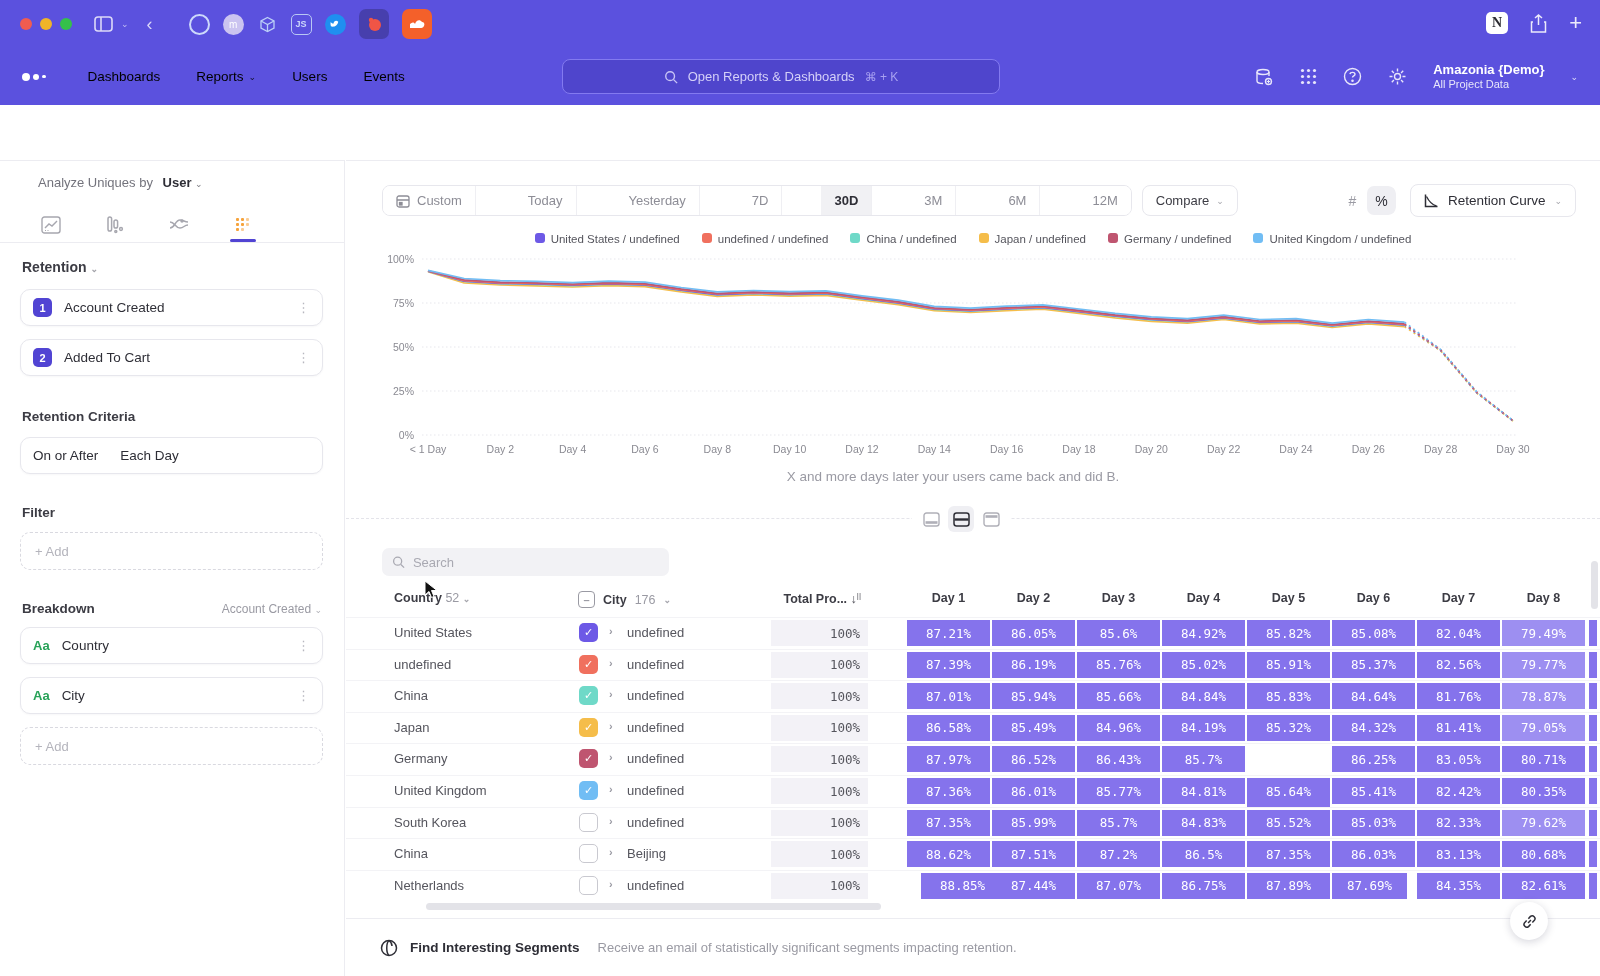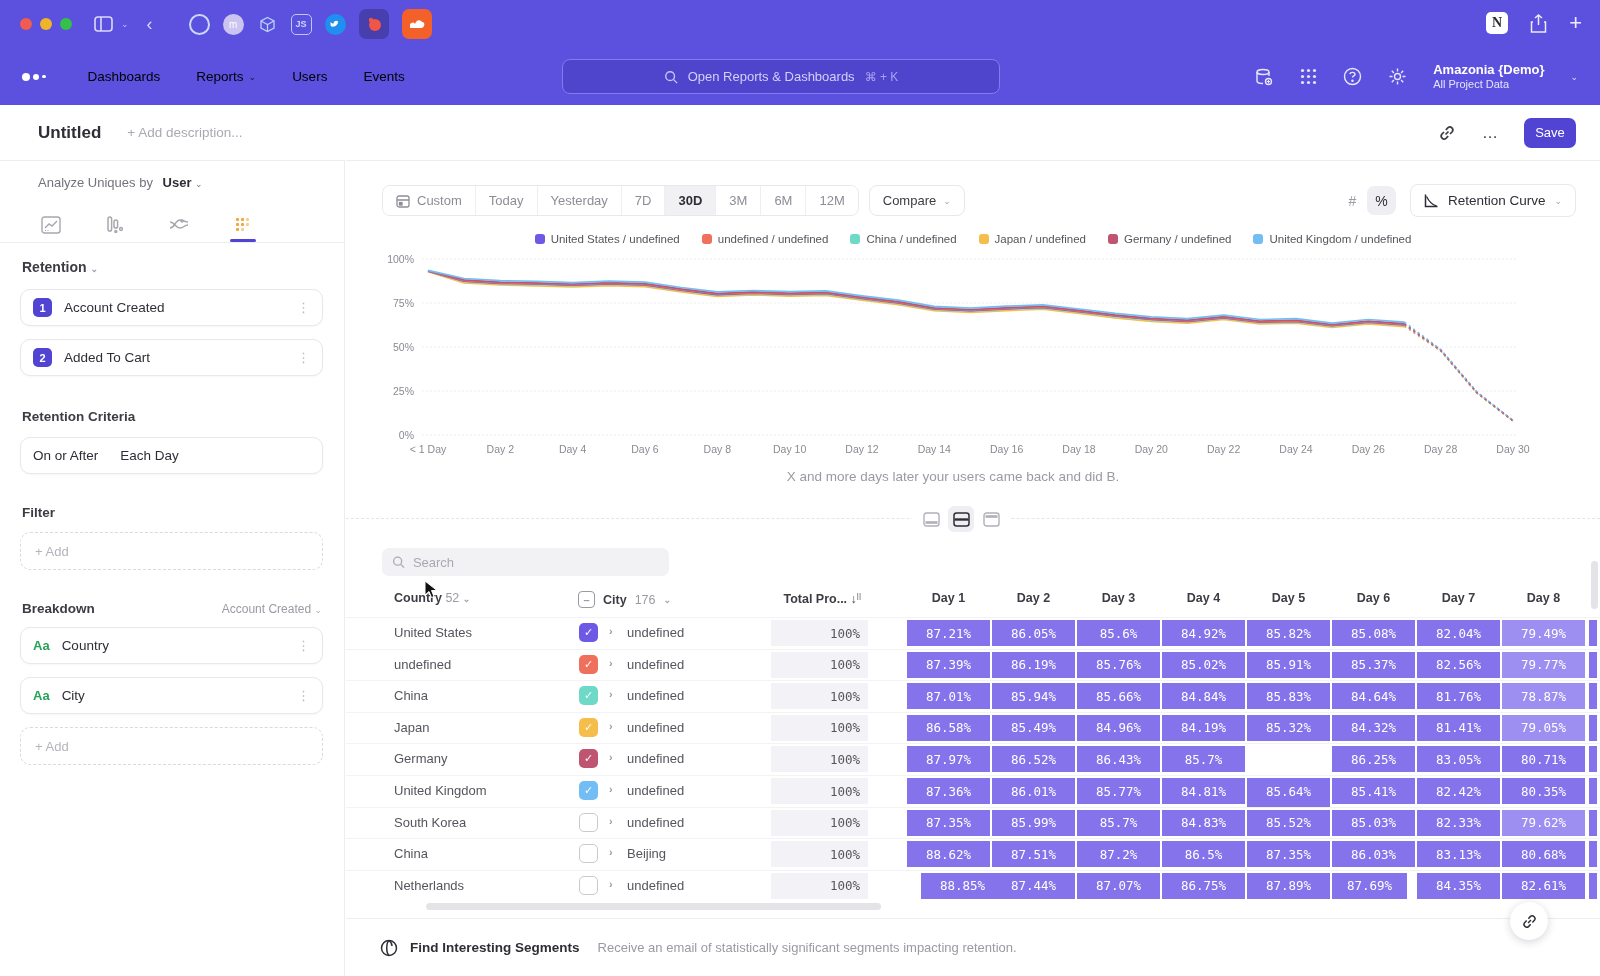--- a/index.html
+++ b/index.html
@@ -66,33 +66,33 @@
   .sb-label-r { position:absolute; right:22px; font-size:12px; color:#9a9aa3; }
   .add-card { position:absolute; left:20px; width:303px; height:38px; border:1px dashed #d9d9e0; border-radius:10px; display:flex; align-items:center; padding:0 14px; color:#b4b4bc; font-size:13px; }
   .aa { color:#27a258; font-size:13px; font-weight:bold; }
   .crit-card-txt { font-size:13.5px; color:#2e2e36; }
   .sb-foot { position:absolute; left:0; bottom:0; width:100%; height:58px; border-top:1px solid #f0f0f4; display:flex; align-items:center; }
   .sb-foot .gf { margin-left:38px; font-size:12.5px; color:#9a9aa3; }
   .sb-foot .col { margin-left:auto; margin-right:28px; color:#55555d; font-size:15px; }
 
   
   .controls { position:absolute; left:36px; top:24px; right:24px; height:31px; display:flex; align-items:center; }
-  .range-group { display:flex; align-items:center; border:1px solid #e7e7ed; border-radius:8px; height:31px; overflow:hidden; background:#fff; }
+  .range-group { display:flex; align-items:center; border:1px solid #e7e7ed; border-radius:8px; height:31px; overflow:hidden; background:#fff;gap:39px; }
   .range-btn { padding:0 13px; height:100%; display:flex; align-items:center; gap:7px; font-size:13px; color:#8d8d96; border-right:1px solid #efeff3; background:#fff; }
   .range-btn:last-child { border-right:none; }
   .range-btn.active { background:#f1f1f4; color:#2e2e36; font-weight:bold; }
   .compare-btn { margin-left:10px; height:31px; border:1px solid #e7e7ed; border-radius:8px; background:#fff; display:flex; align-items:center; padding:0 13px; gap:7px; font-size:13px; color:#3c3c44; }
   .fmt-group { margin-left:auto; display:flex; border-radius:8px; overflow:hidden; background:#fff; }
   .fmt-btn { width:29px; height:29px; display:flex; align-items:center; justify-content:center; font-size:14px; color:#9a9aa3; background:#fff; border-radius:7px; }
   .fmt-btn.active { background:#efeff3; color:#2e2e36; }
   .ctype-btn { margin-left:14px; height:33px; border:1px solid #e7e7ed; border-radius:8px; background:#fff; display:flex; align-items:center; padding:0 13px; gap:9px; font-size:13.5px; color:#2e2e36; }
 
   
   .legend { position:absolute; left:0; top:72px; width:100%; display:flex; justify-content:center; gap:22px; }
-  .leg-item { display:flex; align-items:center; gap:6px; font-size:11.5px; color:#55555d; }
+  .leg-item { display:flex; align-items:flex-start; gap:6px; font-size:11.5px; color:#55555d; }
   .leg-chip { width:10px; height:10px; border-radius:3px; }
   .chart-wrap { position:absolute; left:0; top:90px; width:1230px; height:210px; }
   .caption { position:absolute; left:0; top:308px; width:1214px; text-align:center; font-size:13.5px; color:#9a9aa3; }
   .mid-divider { position:absolute; left:0; top:357px; width:100%; border-top:1px dashed #e4e4ea; }
   .view-toggles { position:absolute; left:566px; top:341px; background:#fff; padding:4px 6px; display:flex; gap:4px; border-radius:10px; }
   .vt { width:26px; height:26px; border-radius:6px; display:flex; align-items:center; justify-content:center; }
   .vt.active { background:#efeff3; }
 
   
   .search-box { position:absolute; left:36px; top:387px; width:287px; height:28px; background:#f2f2f5; border-radius:7px; display:flex; align-items:center; padding:0 10px; gap:8px; }
@@ -254,33 +254,20 @@
           </svg>
       </span>
       <div class="proj">
         <div class="p1">Amazonia {Demo}</div>
         <div class="p2">All Project Data</div>
       </div>
       <span class="chev" style="color:#fff;">⌄</span>
     </div>
   </div>
 
-  <div class="title-bar">
-    <span class="doc-title">Untitled</span>
-    <span class="doc-desc">+ Add description...</span>
-    <div class="title-actions">
-      <span class="link-ic">
-        <svg width="18" height="18" viewBox="0 0 18 18" fill="none" stroke="#3a3a42" stroke-width="1.7">
-            <path d="M7.5 10.5l3-3M6 8l-2.2 2.2a3 3 0 0 0 4.2 4.2L10.2 12M12 10l2.2-2.2a3 3 0 0 0-4.2-4.2L7.8 6"></path>
-          </svg>
-      </span>
-      <span class="more-ic">…</span>
-      <button class="save-btn">Save</button>
-    </div>
-  </div>
 
   <div class="sidebar">
     <div class="an-row">
       <span>Analyze Uniques by</span>
       <b>User</b>
       <span class="chev" style="color:#55555d;"> ⌄</span>
     </div>
     <div class="module-tabs">
       <span class="mtab">
         <svg width="20" height="18" viewBox="0 0 20 18" fill="none" stroke="#a7a7af" stroke-width="1.4">

